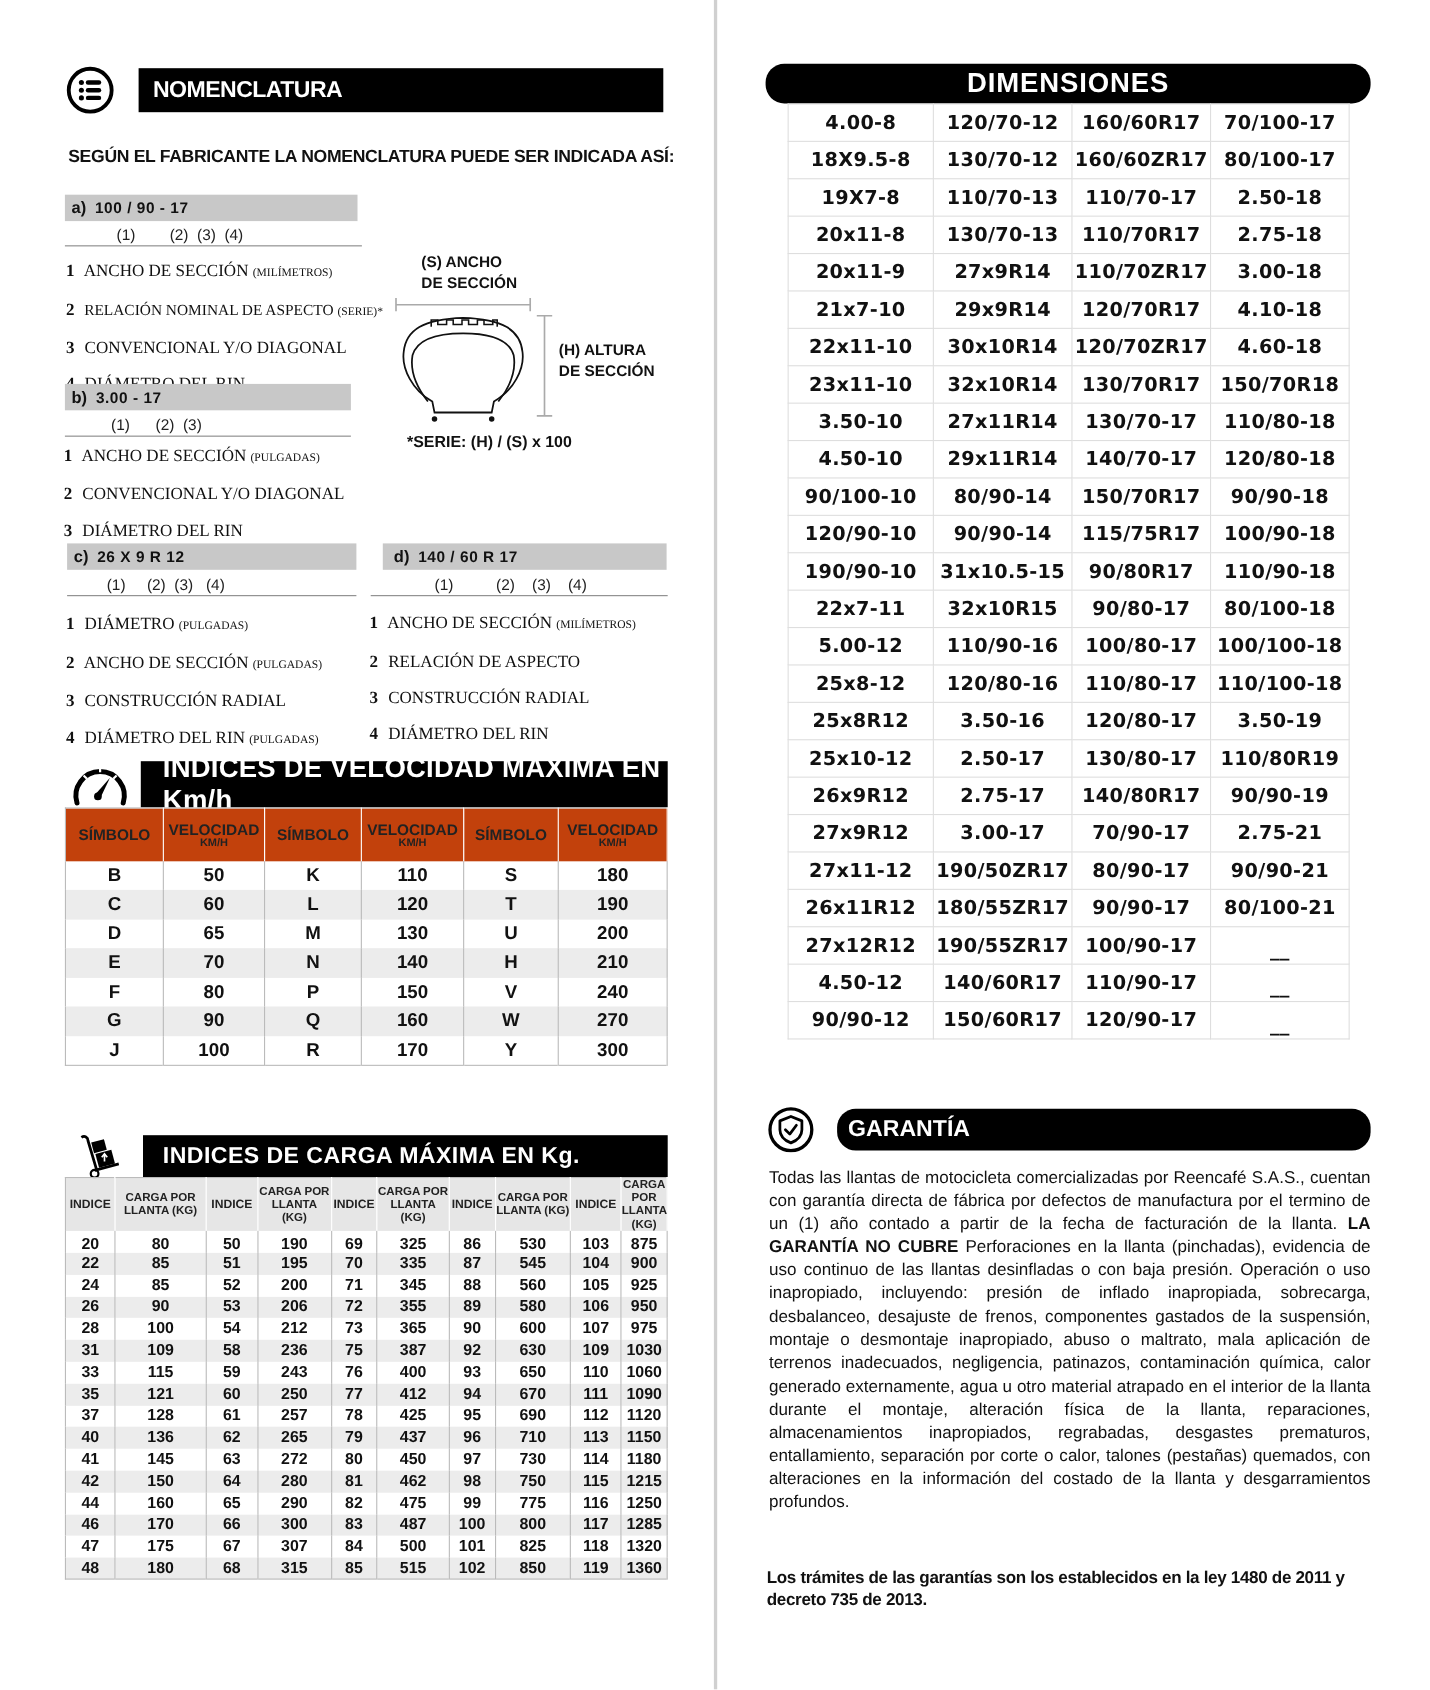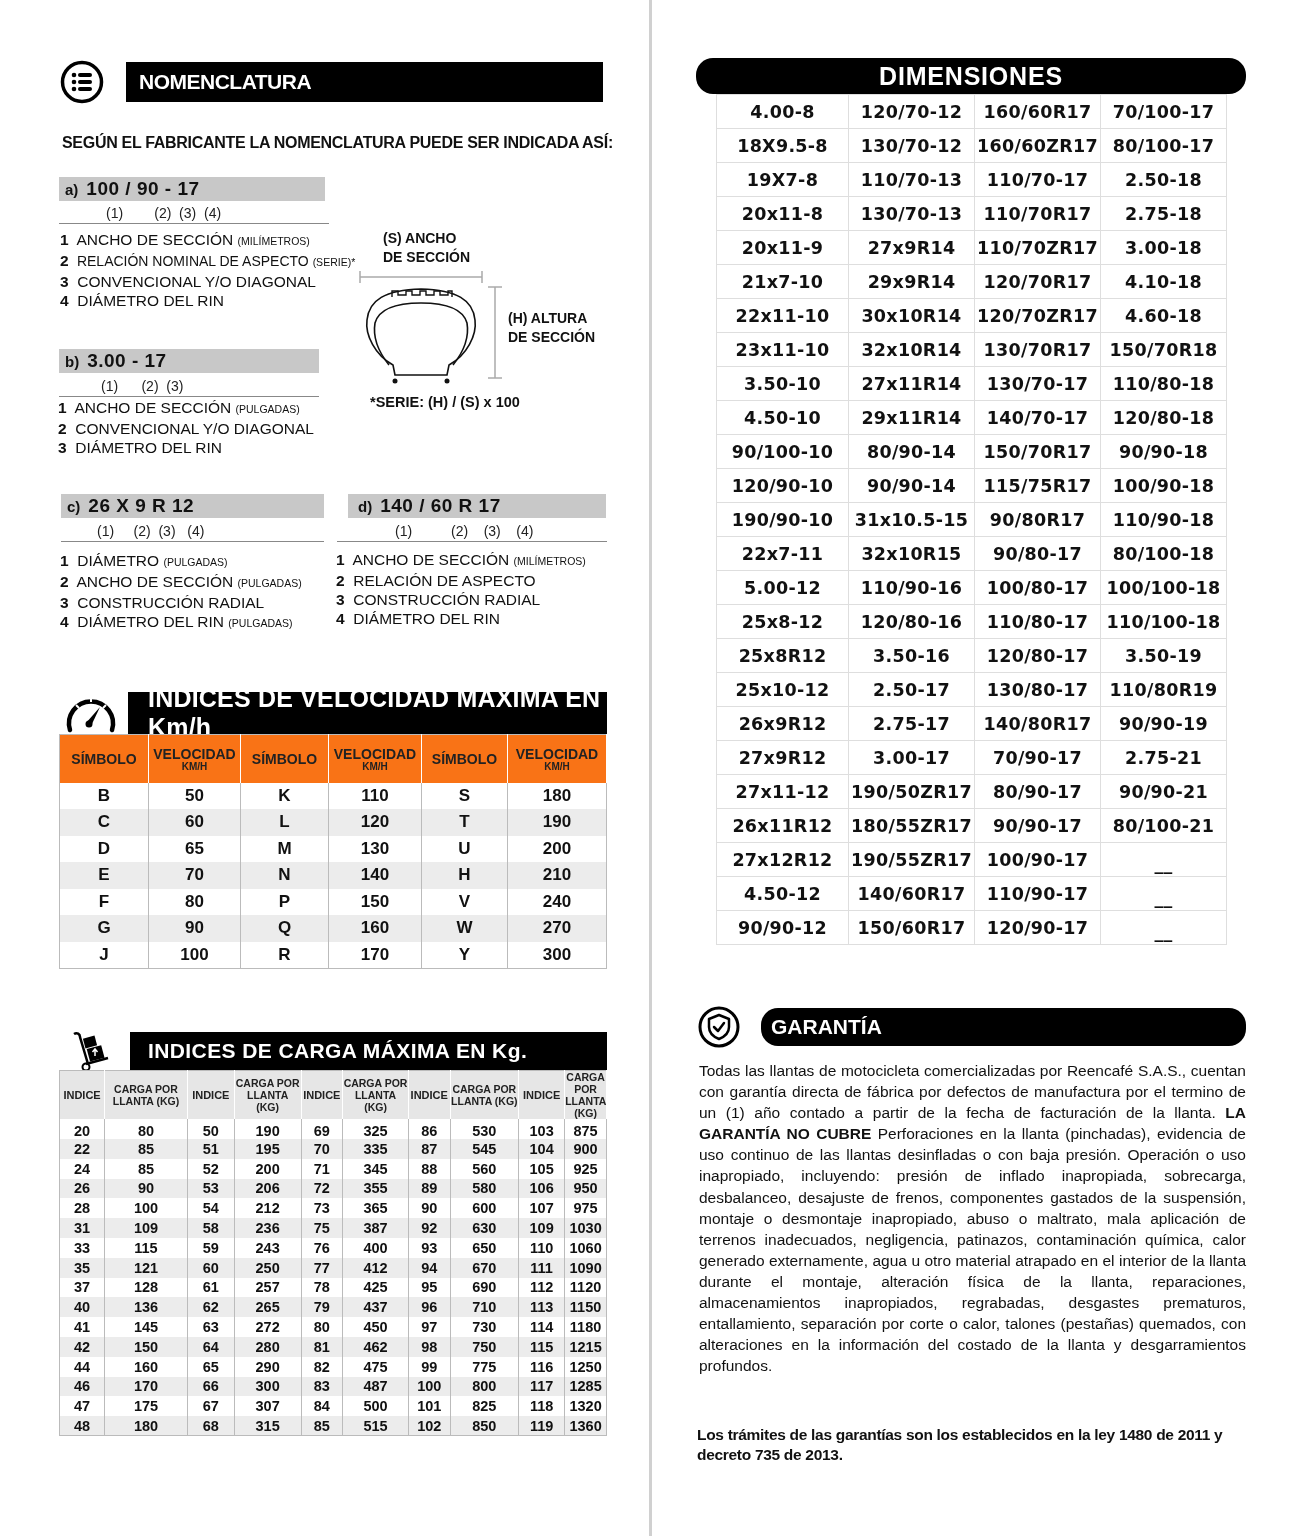--- a/index.html
+++ b/index.html
@@ -17,39 +17,39 @@
   
   #nom-bar { left: 126px; top: 62px; width: 477px; height: 40px; font-size: 21px; padding-left: 13px; letter-spacing: -0.5px; }
   #nom-icon { left: 60px; top: 60px; width: 44px; height: 44px; }
   #nom-subtitle { position: absolute; left: 62px; top: 134px; font-size: 16px; font-weight: bold; letter-spacing: -0.3px; }
 
   .fmt-bar {
     position: absolute; background: #c8c8c8; height: 24px; display: flex; align-items: center;
     padding-left: 6px; font-weight: bold;
   }
   .fmt-bar .letter { font-size: 15px; margin-right: 8px; font-weight: bold; }
-  .fmt-bar .code { font-size: 19px; letter-spacing: 0.5px; }
+  .fmt-bar .code { font-size: 14px; letter-spacing: 0.5px; }
   .fmt-nums { position: absolute; font-size: 14px; color: #222; white-space: pre; }
   .fmt-rule { position: absolute; height: 1px; background: #888; }
-  .fmt-list { position: absolute; font-size: 15.5px; line-height: 19px; }
+  .fmt-list { position: absolute; font-size: 15.5px; line-height: 33px; font-family: Liberation Serif, serif; }
   .fmt-list li { list-style: none; white-space: nowrap; }
   .fmt-list .n { font-weight: bold; display: inline-block; width: 13px; }
   .fmt-list .note { font-size: 10.5px; }
 
   
   #diagram { position: absolute; left: 355px; top: 225px; width: 260px; height: 200px; }
   .diag-label { position: absolute; font-size: 14px; font-weight: bold; line-height: 19px; }
 
   
   #speed-icon { left: 64px; top: 690px; width: 54px; height: 44px; }
   #speed-bar { left: 128px; top: 692px; width: 479px; height: 42px; font-size: 25px; padding-left: 20px; letter-spacing: 0.2px; }
   #speed-table {
     position: absolute; left: 59px; top: 734px; width: 548px; border-collapse: collapse;
   }
-  #speed-table th { background: #f97316; height: 48px; font-size: 14px; font-weight: bold; color: #222; border-right: 1px solid #fff; }
+  #speed-table th { background: #c2410c; height: 48px; font-size: 14px; font-weight: bold; color: #222; border-right: 1px solid #fff; }
   #speed-table th .sub { display: block; font-size: 10px; line-height: 10px; }
   #speed-table td { text-align: center; font-weight: bold; font-size: 17px; height: 26.5px; border-right: 1px solid #bbb; }
   #speed-table tr:nth-child(even) td { background: #ececec; }
   #speed-table { border: 1px solid #bbb; }
 
   
   #load-icon { left: 68px; top: 1030px; width: 44px; height: 42px; }
   #load-bar { left: 130px; top: 1032px; width: 477px; height: 38px; font-size: 21px; padding-left: 18px; letter-spacing: 0.4px; }
   #load-table { position: absolute; left: 59px; top: 1070px; width: 548px; border-collapse: collapse; border: 1px solid #bbb; }
   #load-table th { background: #e6e6e6; height: 36px; font-size: 10.5px; font-weight: bold; line-height: 12px; color: #222; border-right: 1px solid #fff; }

